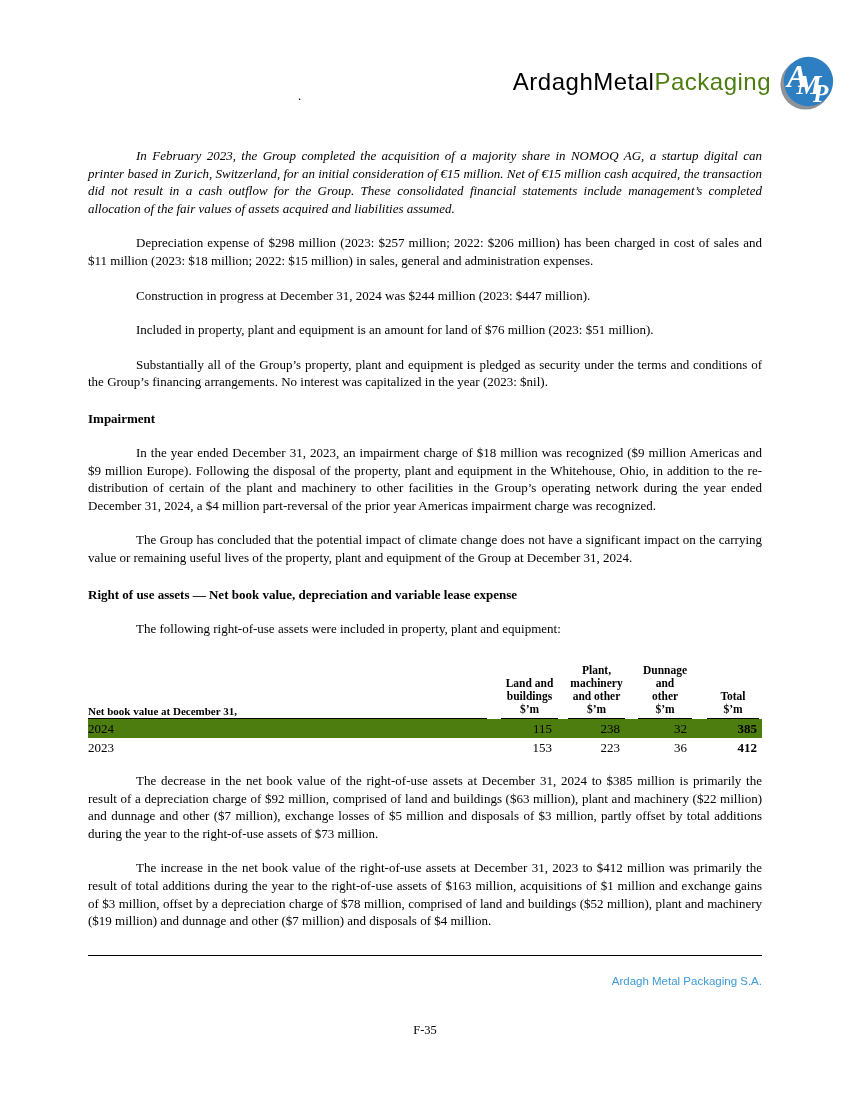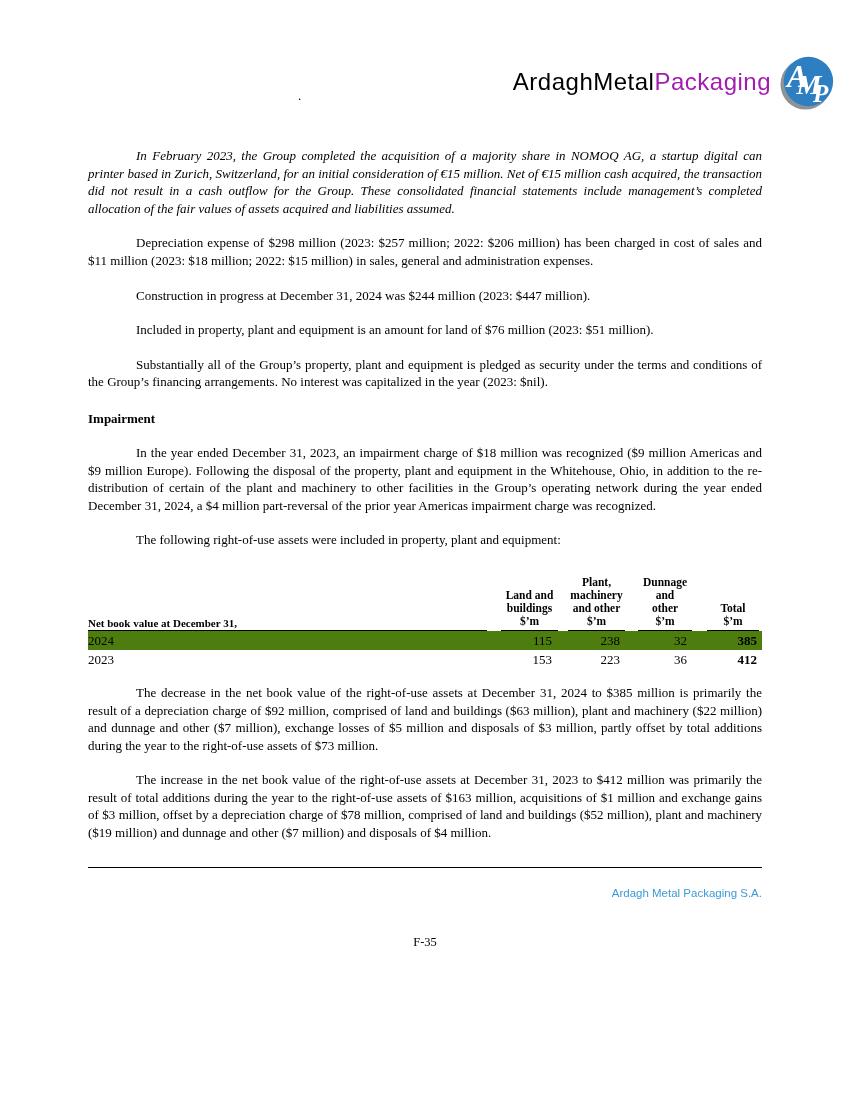--- a/index.html
+++ b/index.html
@@ -24,21 +24,21 @@
     padding-right: 12px;
     height: 64px;
   }
   .logo-text {
     font-family: "Liberation Sans", sans-serif;
     font-size: 24px;
     letter-spacing: 0.5px;
     white-space: nowrap;
   }
   .logo-blue { color: #000000; }
-  .logo-gray { color: #a21caf; }
+  .logo-gray { color: #4d7c0f; }
   .logo-emblem { width: 58px; height: 62px; margin-left: 8px; flex: 0 0 auto; }
 
   .stray-dot {
     position: absolute;
     left: 298px;
     top: 88px;
     font-size: 13px;
     color: #000;
   }
 
@@ -147,21 +147,23 @@
 
     <p class="first-para">In February 2023, the Group completed the acquisition of a majority share in NOMOQ AG, a startup digital can printer based in Zurich, Switzerland, for an initial consideration of €15 million. Net of €15 million cash acquired, the transaction did not result in a cash outflow for the Group. These consolidated financial statements include management’s completed allocation of the fair values of assets acquired and liabilities assumed.</p>
     <p>Depreciation expense of $298 million (2023: $257 million; 2022: $206 million) has been charged in cost of sales and $11 million (2023: $18 million; 2022: $15 million) in sales, general and administration expenses.</p>
     <p>Construction in progress at December 31, 2024 was $244 million (2023: $447 million).</p>
     <p>Included in property, plant and equipment is an amount for land of $76 million (2023: $51 million).</p>
     <p>Substantially all of the Group’s property, plant and equipment is pledged as security under the terms and conditions of the Group’s financing arrangements. No interest was capitalized in the year (2023: $nil).</p>
 
     <div class="heading">Impairment</div>
 
     <p>In the year ended December 31, 2023, an impairment charge of $18 million was recognized ($9 million Americas and $9 million Europe). Following the disposal of the property, plant and equipment in the Whitehouse, Ohio, in addition to the re-distribution of certain of the plant and machinery to other facilities in the Group’s operating network during the year ended December 31, 2024, a $4 million part-reversal of the prior year Americas impairment charge was recognized.</p>
-
+    <p>The Group has concluded that the potential impact of climate change does not have a significant impact on the carrying value or remaining useful lives of the property, plant and equipment of the Group at December 31, 2024.</p>
+
+    <div class="heading">Right of use assets — Net book value, depreciation and variable lease expense</div>
 
     <p>The following right-of-use assets were included in property, plant and equipment:</p>
 
     <table class="rou-table">
       <tbody>
           <tr>
         <td class="head-label">
           <div class="underline-box">Net book value at December 31,</div>
         </td>
         <td class="col-head c1">

